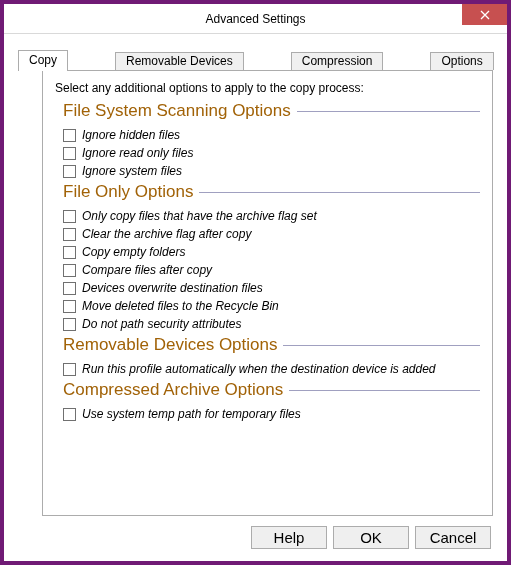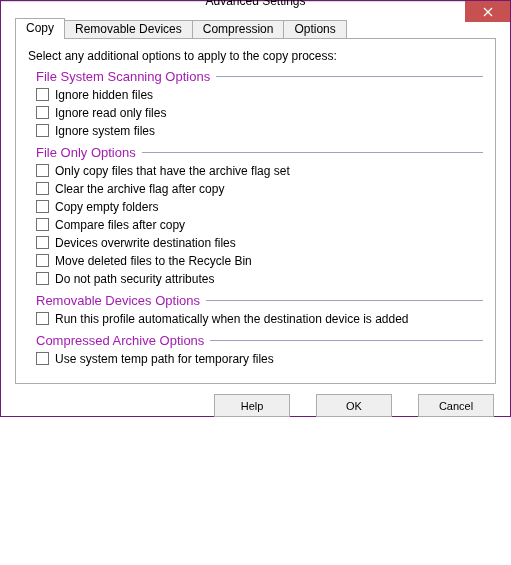--- a/index.html
+++ b/index.html
@@ -6,22 +6,22 @@
 body {
   font-family: "Segoe UI", Tahoma, sans-serif;
   font-size: 12px;
   background: #fff;
   width: 511px;
   height: 565px;
   overflow: hidden;
 }
 .window {
   width: 511px;
-  height: 417px;
-  border: 1px solid #701a75;
+  height: 565px;
+  border: 4px solid #701a75;
   background: #fff;
   display: flex;
   flex-direction: column;
 }
 .titlebar {
   height: 30px;
   background: #fff;
   border-bottom: 1px solid #d9d9d9;
   display: flex;
   align-items: center;
@@ -53,20 +53,21 @@
   padding: 14px 14px 12px 14px;
   display: flex;
   flex-direction: column;
 }
 .tab-row {
   display: flex;
   align-items: flex-end;
   height: 22px;
   position: relative;
   z-index: 2;
+  gap: 48px;
 }
 .tab {
   border: 1px solid #acacac;
   border-bottom: none;
   padding: 2px 10px 3px 10px;
   background: #fff;
   font-size: 12px;
   cursor: pointer;
   position: relative;
   margin-right: -1px;
@@ -83,50 +84,52 @@
   margin-bottom: -1px;
   padding-bottom: 4px;
 }
 .tab-panel {
   border: 1px solid #acacac;
   flex: 1;
   padding: 10px 12px;
   background: #fff;
   position: relative;
   z-index: 1;
+  margin-left: 24px;
 }
 .intro {
   font-size: 12px;
   margin-bottom: 6px;
 }
 .group {
   margin-bottom: 4px;
 }
 .group-title-row {
   display: flex;
   align-items: center;
   margin: 2px 0 4px 8px;
 }
 .group-title {
-  color: #a21caf;
-  font-size: 13px;
+  color: #a16207;
+  font-size: 17px;
   padding-right: 6px;
   white-space: nowrap;
 }
 .group-line {
   flex: 1;
   height: 1px;
   background: #a0a0c0;
 }
 .check-row {
   display: flex;
-  align-items: flex-start;
+  align-items: flex-end;
   margin: 1px 0 1px 8px;
   height: 17px;
   cursor: pointer;
+  font-style: italic;
 }
 .checkbox {
   width: 13px;
   height: 13px;
   border: 1px solid #707070;
   background: #fff;
   margin-right: 6px;
   flex-shrink: 0;
 }
 .check-label {
@@ -137,24 +140,23 @@
   justify-content: flex-end;
   gap: 6px;
   margin-top: 10px;
   padding-right: 2px;
 }
 .btn {
   min-width: 76px;
   height: 23px;
   border: 1px solid #acacac;
   background: #efefef;
-  font-size: 11px;
+  font-size: 15px;
   cursor: pointer;
   font-family: inherit;
-  margin-left: 20px;
 }
 </style>
 </head>
 <body>
 
 <div class="window">
   <div class="titlebar">
     <span class="titlebar-title">Advanced Settings</span>
     <div class="close-btn">
       <svg viewBox="0 0 10 10">

